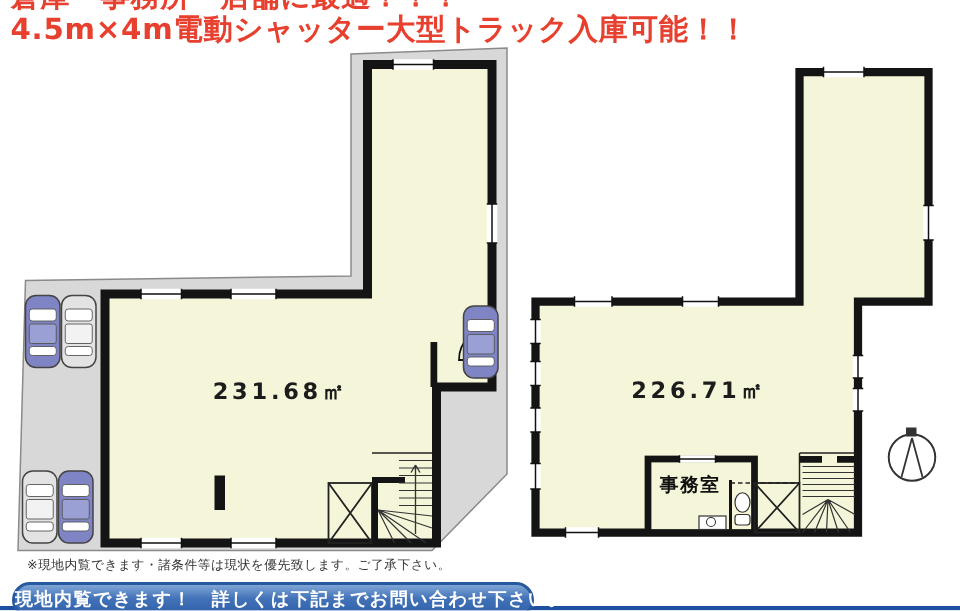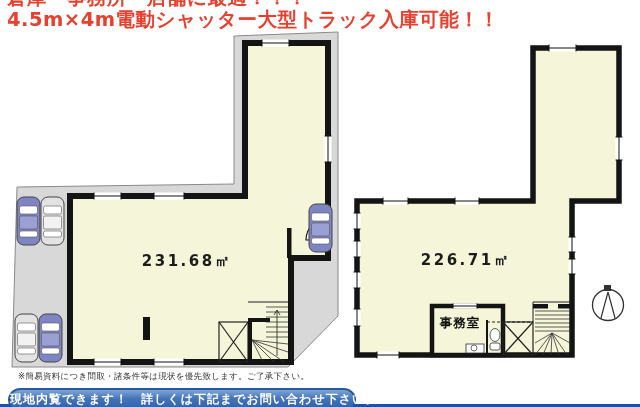--- a/index.html
+++ b/index.html
@@ -168,20 +168,20 @@
         <circle cx="608" cy="305" r="15.5" fill="none" stroke="#333" stroke-width="1.3"></circle>
         <path d="M608,292 L601,318 M608,292 L615,318" stroke="#333" stroke-width="1.2" fill="none"></path>
         <rect x="604" y="285" width="7" height="6" fill="#333"></rect>
       </g>
 
       <text class="area-label" x="466" y="265" text-anchor="middle">226.71㎡</text>
       <text class="room-label" x="460" y="327" text-anchor="middle">事務室</text>
     </g>
   </svg>
 
-  <div id="disclaimer">※簡易資料につき間取・諸条件等は現状を優先致します。ご了承下さい。</div>
+  <div id="disclaimer">※現地内覧できます・諸条件等は現状を優先致します。ご了承下さい。</div>
 
   <div id="bottom-rule"></div>
   <div id="banner">
     <div class="txt">現地内覧できます！　詳しくは下記までお問い合わせ下さい。</div>
   </div>
 
 </div>
 
 </body></html>

